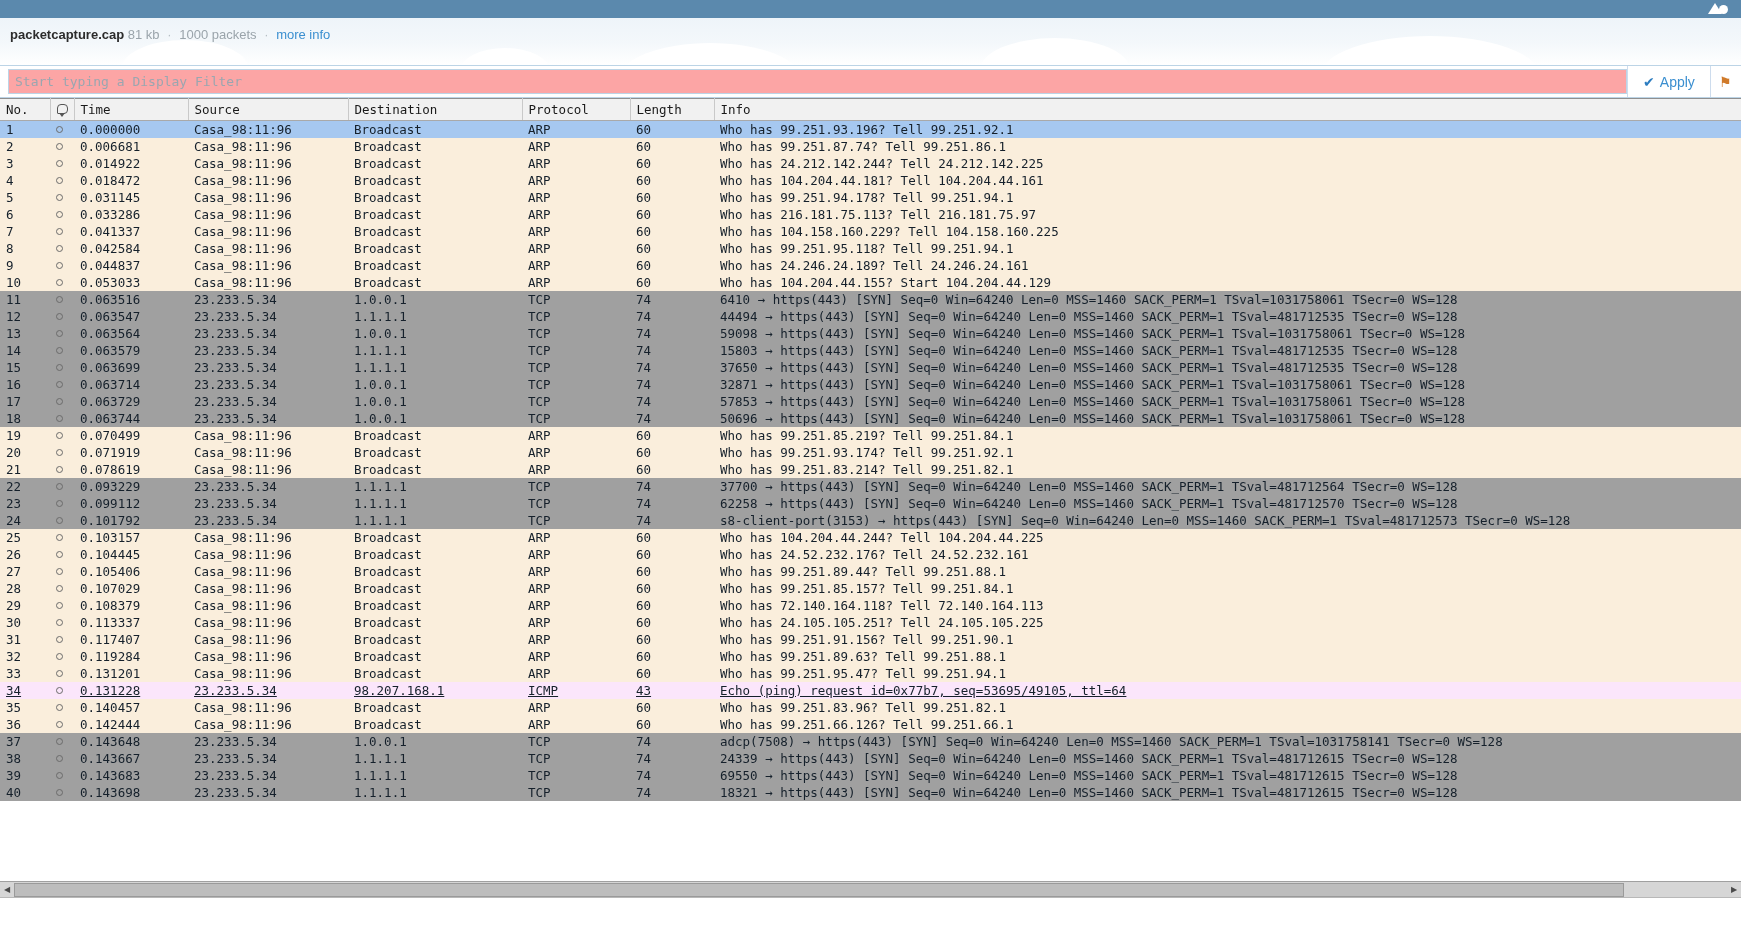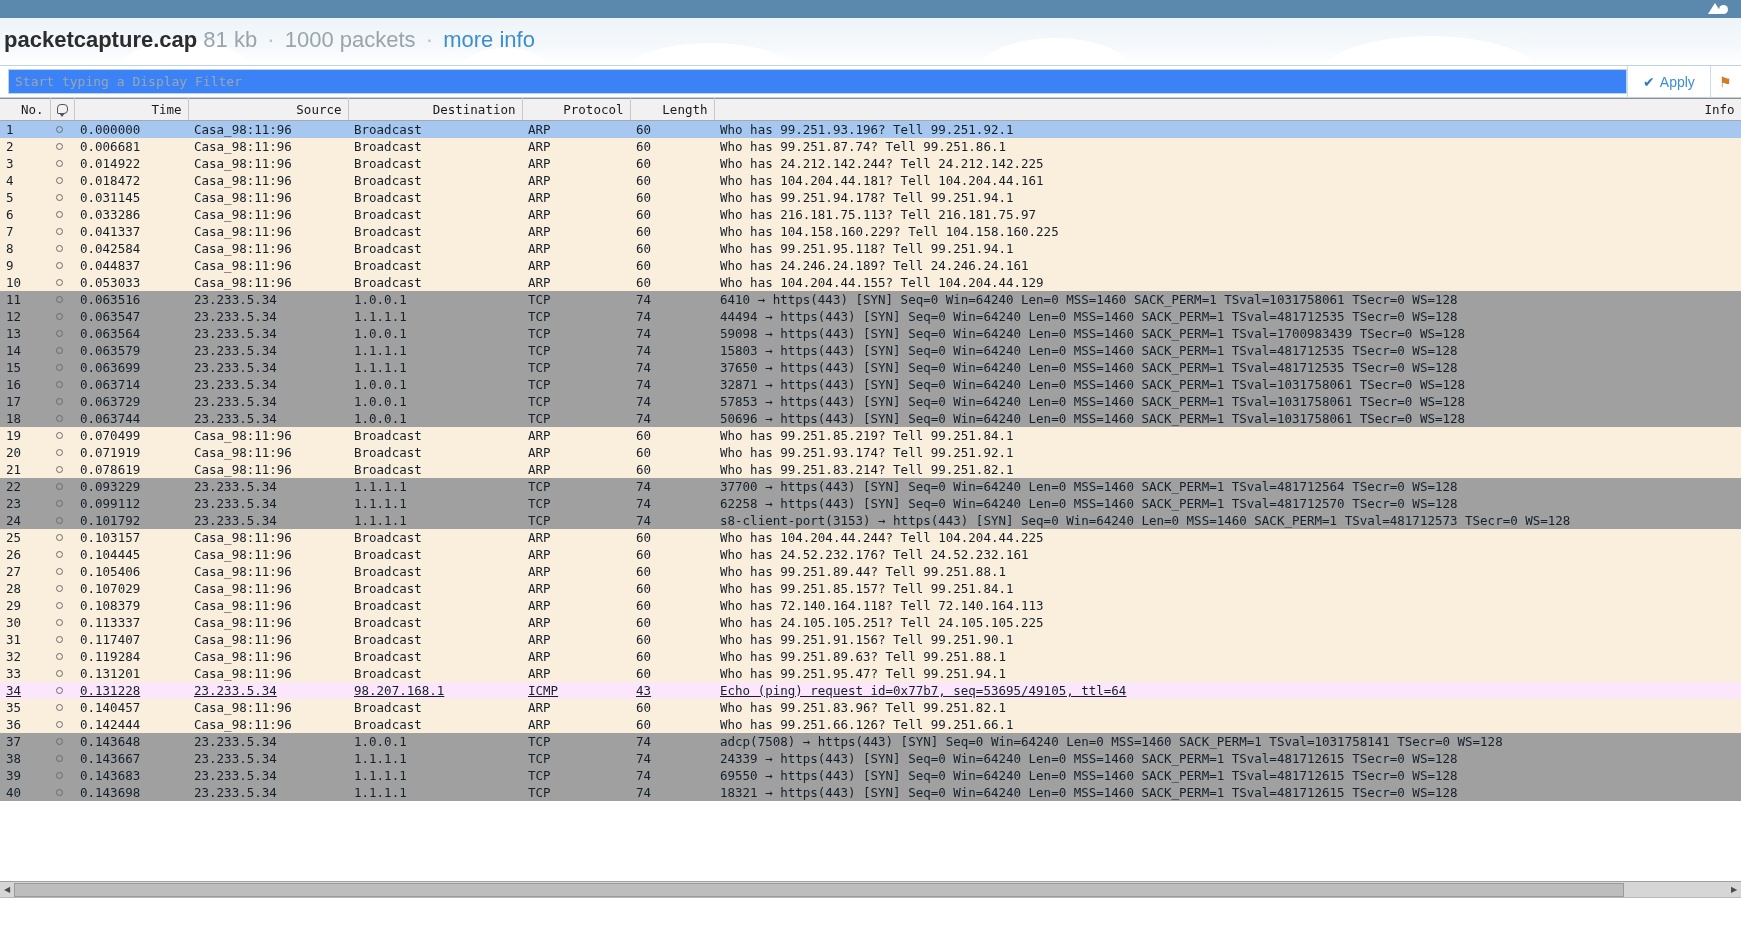--- a/index.html
+++ b/index.html
@@ -66,23 +66,23 @@
     opacity: .95;
   }
   .c1 { width: 130px; height: 62px; left: 120px; top: 22px; }
   .c2 { width: 180px; height: 70px; left: 620px; top: 25px; }
   .c3 { width: 150px; height: 64px; left: 980px; top: 20px; }
   .c4 { width: 220px; height: 80px; left: 1320px; top: 18px; }
   .c5 { width: 90px;  height: 46px; left: 460px; top: 30px; }
 
   .caption {
     position: absolute;
-    left: 4px; top: 9px;
+    left: 10px; top: 9px;
     z-index: 4;
-    font-size: 22px;
+    font-size: 13px;
     color: #9aa4ab;
     white-space: nowrap;
   }
   .caption .fname { color: #2c2c2c; font-weight: bold; }
   .caption .dotsep { margin: 0 4px; color: #b6bfc5; }
   .caption .moreinfo { color: #3b8fd0; cursor: pointer; }
 
   
   .filterbar {
     height: 33px;
@@ -94,21 +94,21 @@
     padding: 0;
   }
   .filter-input-wrap {
     flex: 1 1 auto;
     padding: 3px 0 3px 8px;
     display: flex;
   }
   .filter-input {
     width: 100%;
     border: 1px solid #bcd4e6;
-    background: #3b82f6;
+    background: #fca5a5;
     outline: none;
     font-family: "DejaVu Sans Mono", monospace;
     font-size: 13px;
     color: #333333;
     padding: 0 6px;
   }
   .filter-input::placeholder { color: #9aa6b0; }
   .apply-btn {
     flex: none;
     width: 84px;
@@ -151,21 +151,21 @@
     table-layout: fixed;
     width: 1741px;
     font-family: "DejaVu Sans Mono", monospace;
     font-size: 12.5px;
   }
   table.pk thead th {
     background: #f1f1f1;
     border-right: 1px solid #c9c9c9;
     border-bottom: 1px solid #a9a9a9;
     border-top: 1px solid #8f8f8f;
-    text-align: right;
+    text-align: left;
     font-weight: normal;
     color: #1a1a1a;
     padding: 3px 6px;
     height: 21px;
     white-space: nowrap;
     cursor: pointer;
     user-select: none;
   }
   table.pk tbody td {
     padding: 0px 6px;
@@ -422,21 +422,21 @@
           <td>Who has 24.246.24.189? Tell 24.246.24.161</td>
         </tr>
         <tr class="r-arp">
           <td>10</td>
           <td><span class="cmt-ico"></span></td>
           <td>0.053033</td>
           <td>Casa_98:11:96</td>
           <td>Broadcast</td>
           <td>ARP</td>
           <td>60</td>
-          <td>Who has 104.204.44.155? Tell 104.204.44.129</td>
+          <td>Who has 104.204.44.155? Start 104.204.44.129</td>
         </tr>
         <tr class="r-tcp">
           <td>11</td>
           <td><span class="cmt-ico"></span></td>
           <td>0.063516</td>
           <td>23.233.5.34</td>
           <td>1.0.0.1</td>
           <td>TCP</td>
           <td>74</td>
           <td>6410 → https(443) [SYN] Seq=0 Win=64240 Len=0 MSS=1460 SACK_PERM=1 TSval=1031758061 TSecr=0 WS=128</td>
@@ -452,21 +452,21 @@
           <td>44494 → https(443) [SYN] Seq=0 Win=64240 Len=0 MSS=1460 SACK_PERM=1 TSval=481712535 TSecr=0 WS=128</td>
         </tr>
         <tr class="r-tcp">
           <td>13</td>
           <td><span class="cmt-ico"></span></td>
           <td>0.063564</td>
           <td>23.233.5.34</td>
           <td>1.0.0.1</td>
           <td>TCP</td>
           <td>74</td>
-          <td>59098 → https(443) [SYN] Seq=0 Win=64240 Len=0 MSS=1460 SACK_PERM=1 TSval=1700983439 TSecr=0 WS=128</td>
+          <td>59098 → https(443) [SYN] Seq=0 Win=64240 Len=0 MSS=1460 SACK_PERM=1 TSval=1031758061 TSecr=0 WS=128</td>
         </tr>
         <tr class="r-tcp">
           <td>14</td>
           <td><span class="cmt-ico"></span></td>
           <td>0.063579</td>
           <td>23.233.5.34</td>
           <td>1.1.1.1</td>
           <td>TCP</td>
           <td>74</td>
           <td>15803 → https(443) [SYN] Seq=0 Win=64240 Len=0 MSS=1460 SACK_PERM=1 TSval=481712535 TSecr=0 WS=128</td>

